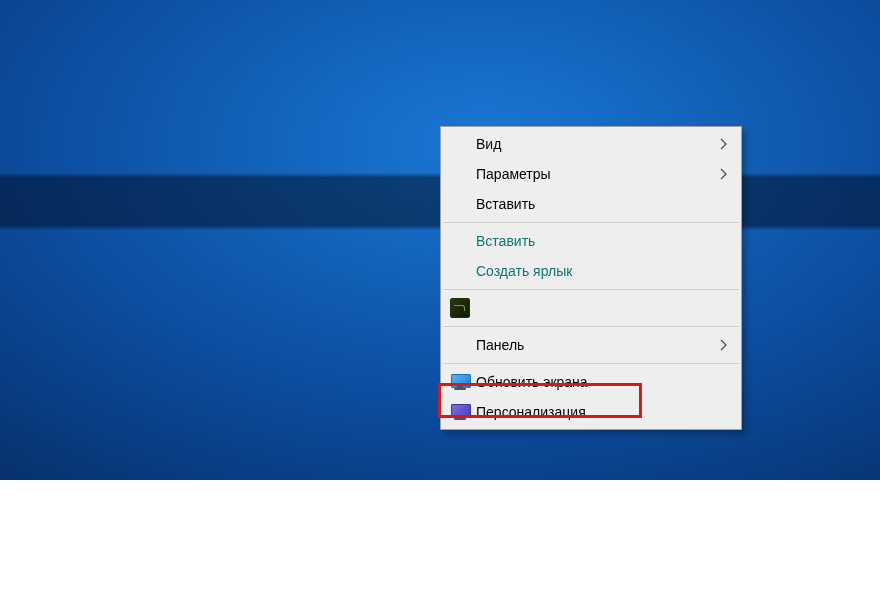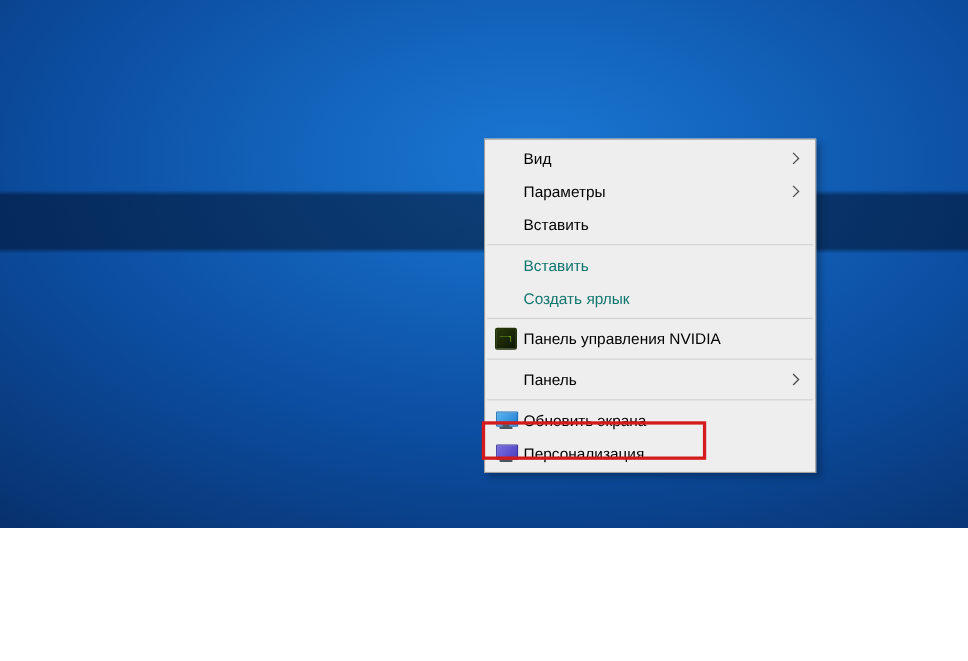--- a/index.html
+++ b/index.html
@@ -172,21 +172,20 @@
       <span class="icon-slot"></span>
       <span class="menu-label">Создать ярлык</span>
     </div>
 
     <div class="separator"></div>
 
     <div class="menu-item">
       <span class="icon-slot">
         <span class="nvidia-icon"></span>
       </span>
-      <span class="menu-label">Панель управления NVIDIA</span>
     </div>
 
     <div class="separator"></div>
 
     <div class="menu-item">
       <span class="icon-slot"></span>
       <span class="menu-label">Панель</span>
       <span class="submenu-arrow">
         <svg viewBox="0 0 8 12">
             <polyline points="1,1 6,6 1,11"></polyline>

